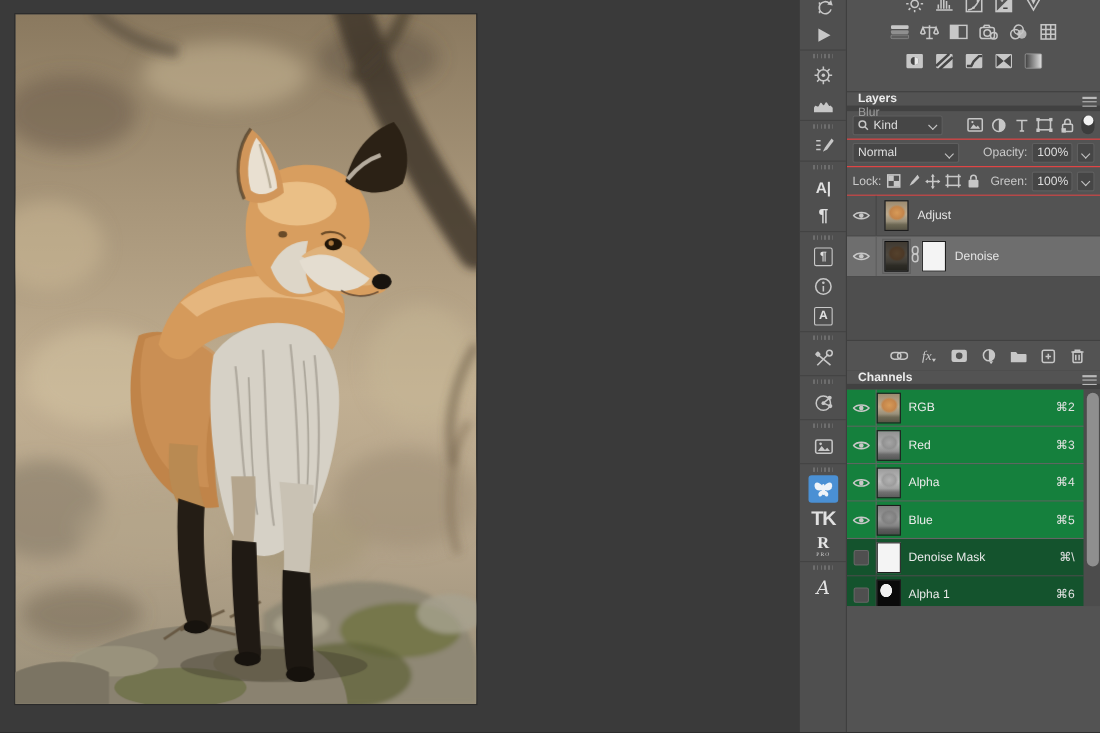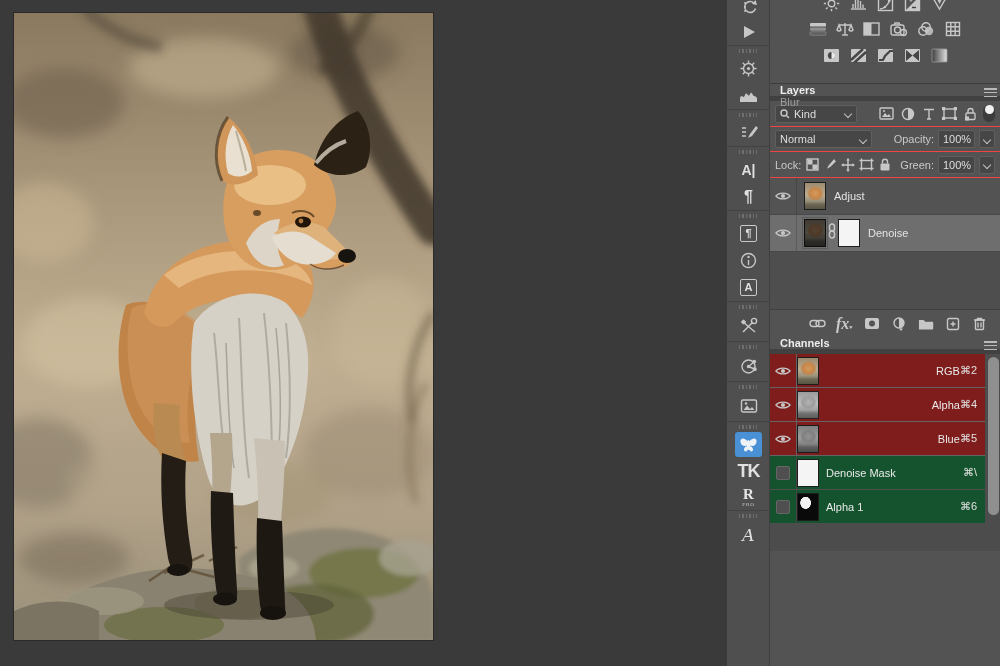--- a/index.html
+++ b/index.html
@@ -67,26 +67,26 @@
   .alphathumb{width:22px;height:28px;border:1px solid #1e1e1e;box-sizing:border-box;flex:none;background:
     radial-gradient(46% 40% at 38% 34%,#f2f2f2 0 55%,rgba(0,0,0,0) 61%),#0a0a0a;}
   .linkico{margin:0 2px;flex:none;}
   .lname{font-size:11px;color:#e4e4e4;margin-left:8px;flex:1;}
   .lrow .thumbgap{width:7px;flex:none;}
   .rowlock{margin-right:10px;}
   .lfill{background:#4e4e4e;height:57px;}
   
   .bbar{height:28px;background:#535353;border-top:1px solid #414141;display:flex;align-items:center;justify-content:flex-end;gap:10px;padding-right:12px;box-sizing:border-box;}
   .bico{width:17px;height:17px;display:flex;align-items:center;justify-content:center;}
-  .fx{font-size:16px;font-style:italic;font-weight:bold;color:#c9c9c9;font-family:"Liberation Serif",serif;}
+  .fx{font-size:12px;font-style:italic;font-weight:normal;color:#c9c9c9;font-family:"Liberation Serif",serif;}
   
   .chwrap{position:relative;height:197px;overflow:hidden;background:#4c4c4c;}
   .chlist{margin-right:15px;}
   .chrow{height:34px;display:flex;align-items:center;background:#14532d;border-bottom:1px solid #4e4e4e;box-sizing:border-box;}
-  .chrow.sel{background:#7f1d1d;border-bottom:1px solid #646464;text-align:right;}
+  .chrow.sel{background:#15803d;border-bottom:1px solid #646464;}
   .chname{font-size:11px;color:#eaeaea;margin-left:7px;flex:1;}
   .chkey{font-size:11px;color:#e2e2e2;margin-right:8px;}
   .novis{width:12px;height:12px;border:1px solid #666;background:#4f4f4f;border-radius:2px;}
   .sbar{position:absolute;right:1px;top:3px;width:11px;height:190px;}
   .sthumb{position:absolute;left:0;top:0;width:11px;height:158px;background:#8f8f8f;border-radius:6px;}
   svg .st{stroke:#c7c7c7;fill:none;stroke-width:1.4;}
   svg .fl{fill:#c7c7c7;}
 </style>
 </head>
 <body>
@@ -685,20 +685,32 @@
                   <path class="st" d="M1,5 C4,1.2 12,1.2 15,5 C12,8.8 4,8.8 1,5 Z"></path>
                   <circle class="fl" cx="8" cy="5" r="2.1"></circle>
                 </svg>
               </span>
             <span class="thumbgap"></span>
             <span class="pthumb"></span>
             <span class="chname">RGB</span>
             <span class="chkey">⌘2</span>
           </div>
 
+          <div class="chrow sel">
+            <span class="eyewell" style="border-right-color:#646464">
+                <svg width="16" height="10" viewBox="0 0 16 10">
+                  <path class="st" d="M1,5 C4,1.2 12,1.2 15,5 C12,8.8 4,8.8 1,5 Z"></path>
+                  <circle class="fl" cx="8" cy="5" r="2.1"></circle>
+                </svg>
+              </span>
+            <span class="thumbgap"></span>
+            <span class="pthumb gray"></span>
+            <span class="chname">Red</span>
+            <span class="chkey">⌘3</span>
+          </div>
 
           <div class="chrow sel">
             <span class="eyewell" style="border-right-color:#646464">
                 <svg width="16" height="10" viewBox="0 0 16 10">
                   <path class="st" d="M1,5 C4,1.2 12,1.2 15,5 C12,8.8 4,8.8 1,5 Z"></path>
                   <circle class="fl" cx="8" cy="5" r="2.1"></circle>
                 </svg>
               </span>
             <span class="thumbgap"></span>
             <span class="pthumb gray" style="filter:grayscale(1) brightness(1.1)"></span>

